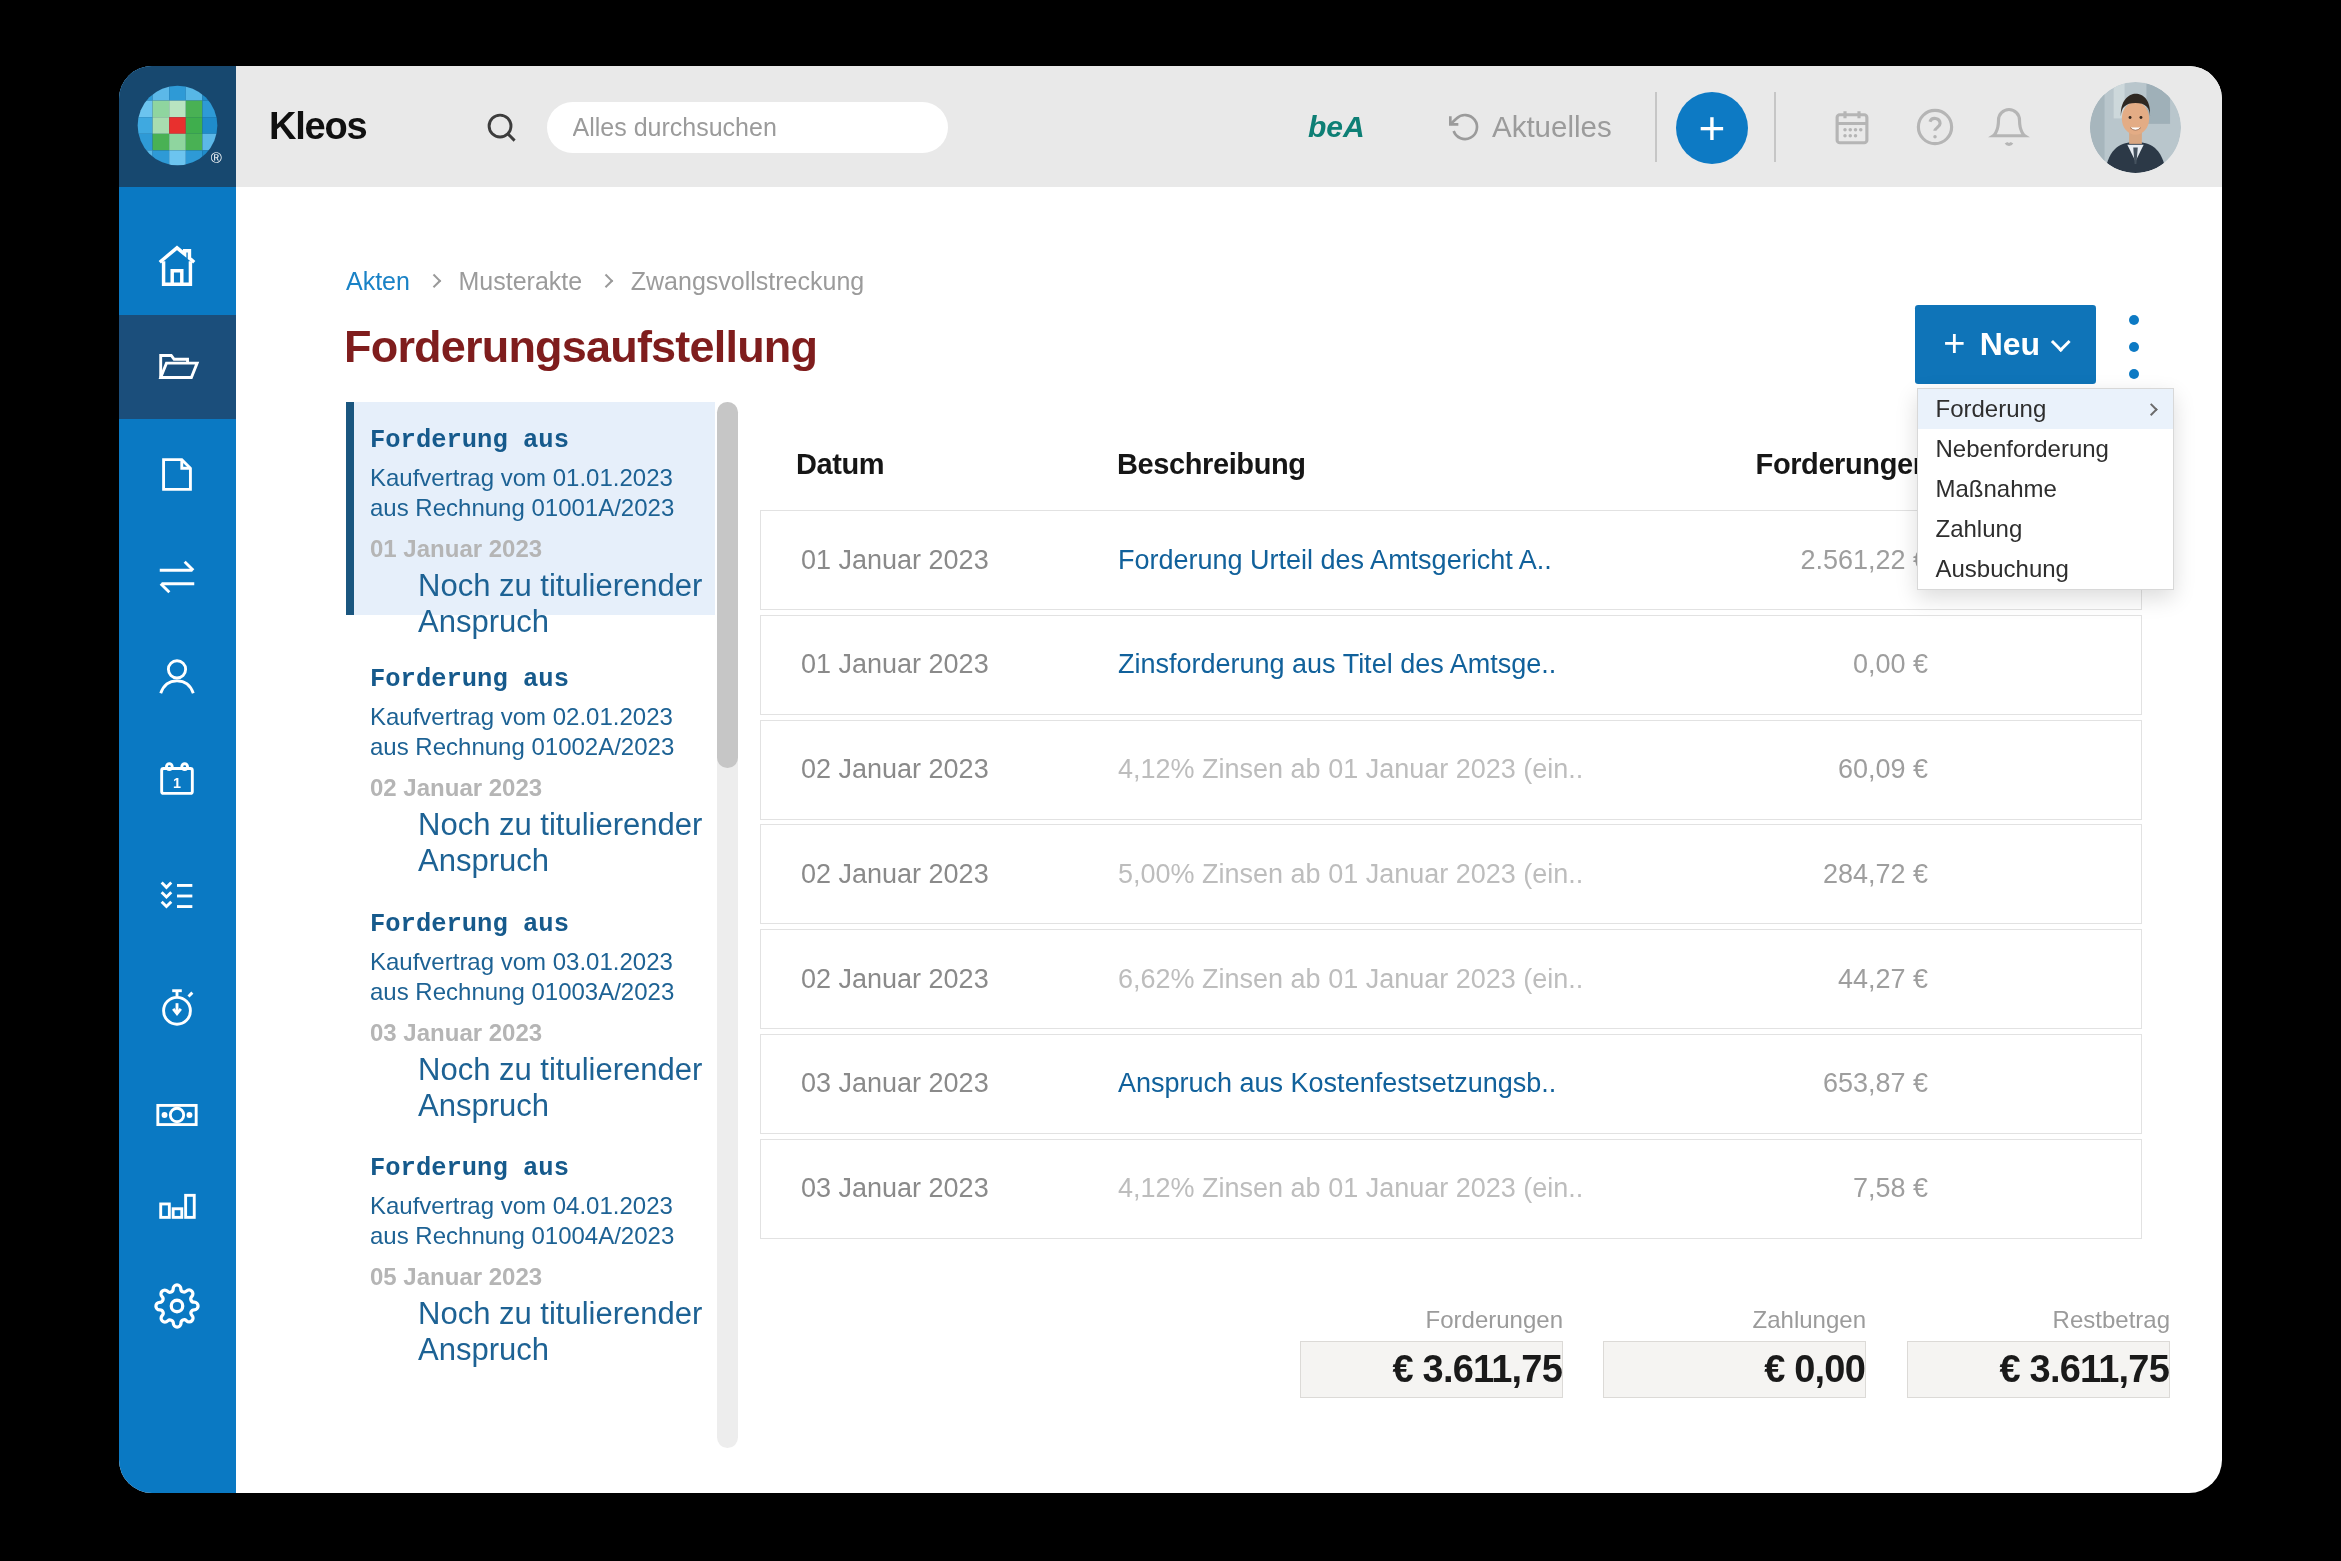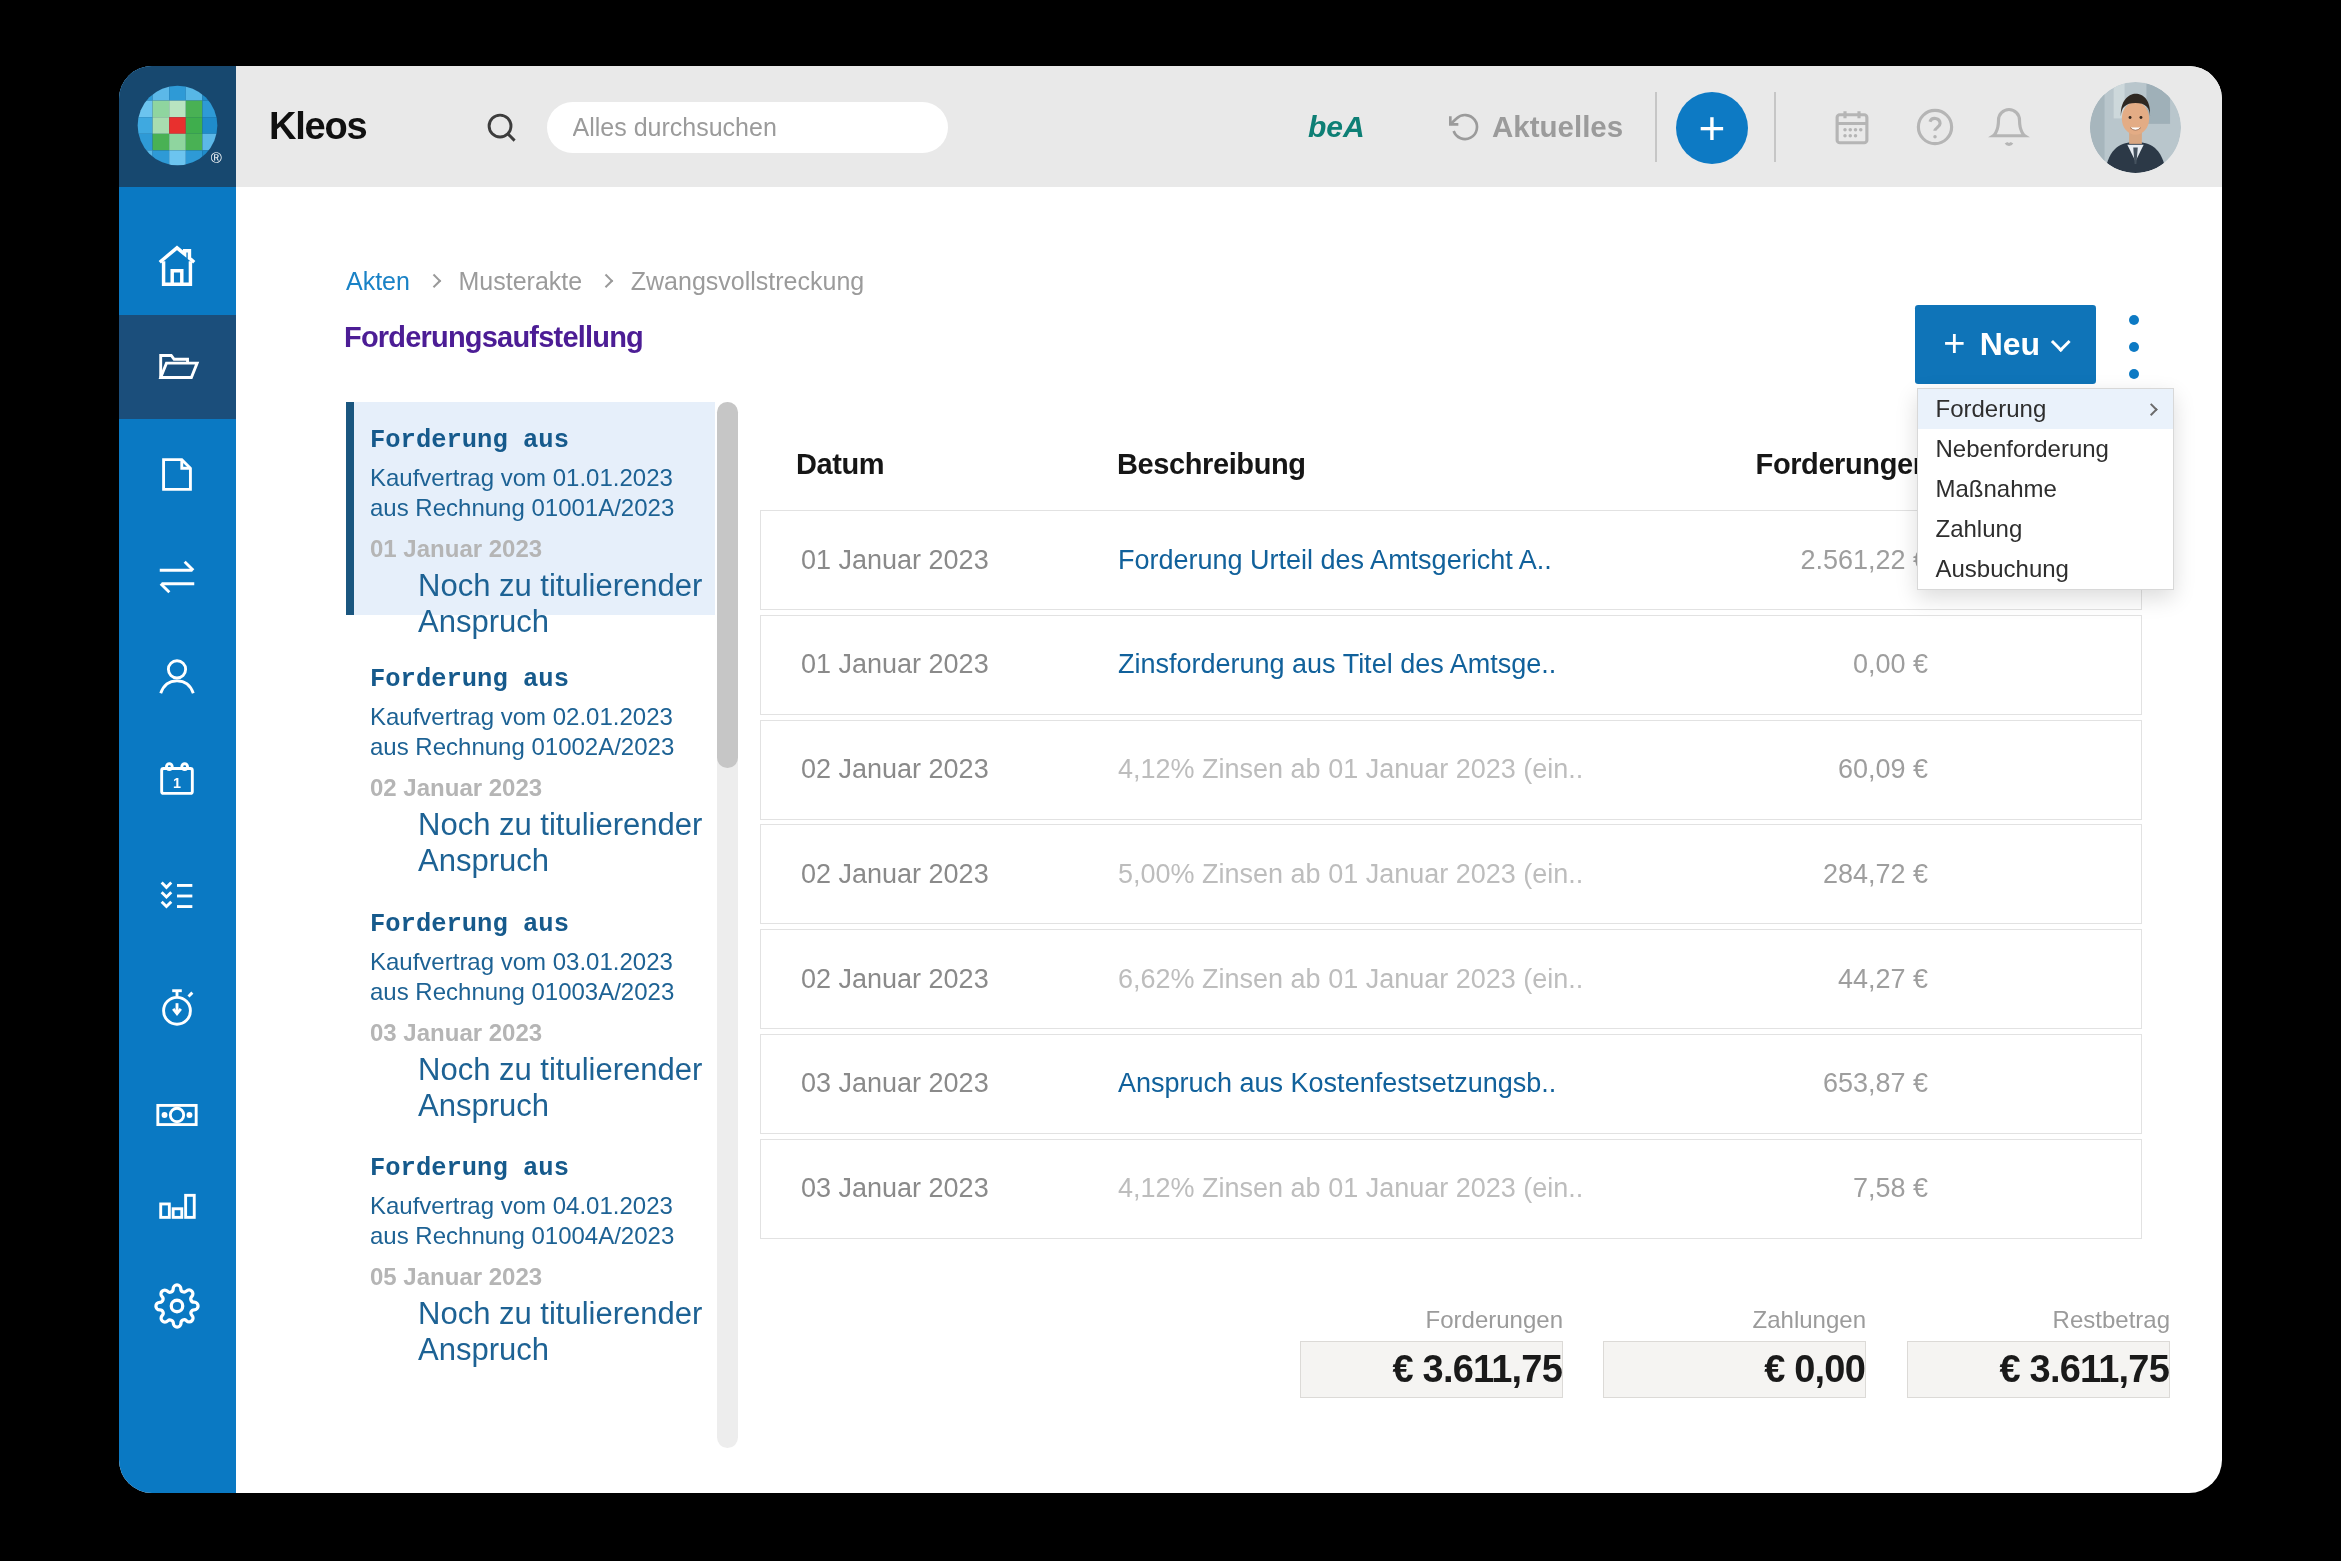--- a/index.html
+++ b/index.html
@@ -29,37 +29,37 @@
          font-size:38px;font-weight:700;letter-spacing:-1.2px;color:#101010;}
   .search-ico{position:absolute;left:248px;top:44px;width:35px;height:35px;color:#3d3d3d;}
   .search-pill{position:absolute;left:311px;top:36px;width:401px;height:51px;border-radius:25.5px;
                background:#fff;border:none;outline:none;padding:0 25.5px;font-size:25px;color:#444;
                font-family:inherit;}
   .search-pill::placeholder{color:var(--c-gray);}
   .bea{position:absolute;left:1072px;top:0;height:121px;display:flex;align-items:center;
        font-size:30px;font-weight:700;font-style:italic;color:var(--c-teal);}
   .akt{position:absolute;left:1213px;top:0;height:121px;display:flex;align-items:center;gap:11px;color:var(--c-gray);}
   .akt svg{width:32px;height:32px;}
-  .akt-label{font-size:29.5px;font-weight:bold;}
+  .akt-label{font-size:29.5px;}
   .vdiv{position:absolute;top:26px;width:2.4px;height:70px;background:#c6c6c6;}
   .plus-btn{position:absolute;left:1440px;top:25.5px;width:72px;height:72px;border-radius:50%;
             background:#0d7ac4;color:#fff;display:flex;align-items:center;justify-content:center;
             font-size:46px;font-weight:400;line-height:1;}
   .hd-ico{position:absolute;top:40px;width:42px;height:42px;color:#b5b5b5;}
   .hd-ico svg{width:42px;height:42px;display:block;}
   .avatar{position:absolute;left:1854px;top:16px;width:91px;height:91px;border-radius:50%;overflow:hidden;}
 
   
   .breadcrumb{position:absolute;left:227px;top:201px;display:flex;align-items:center;gap:17.5px;font-size:25px;}
   .bc-first{color:#1982c6;font-weight:500;}
   .bc-item{color:var(--c-gray);font-weight:500;}
   .bc-chev{width:10.4px;height:10.4px;border-top:2.4px solid #9a9a9a;border-right:2.4px solid #9a9a9a;
            transform:rotate(45deg);margin:0 1.6px;}
-  .page-title{position:absolute;left:225px;top:255px;font-size:29px;font-weight:800;
-              letter-spacing:-0.8px;color:#4c1d95;}
+  .page-title{position:absolute;left:225px;top:255px;font-size:45px;font-weight:800;
+              letter-spacing:-0.8px;color:#7f1d1d;}
 
   
   .neu-btn{position:absolute;left:1796px;top:239px;width:181px;height:79px;background:var(--c-accent);
            border-radius:3.2px;display:flex;align-items:center;justify-content:center;gap:14.3px;
            color:#fff;cursor:pointer;}
   .neu-plus{font-size:38px;font-weight:400;line-height:1;margin-top:-3.2px;}
   .neu-label{font-size:32px;font-weight:700;}
   .neu-chev{width:13.5px;height:13.5px;border-right:3.2px solid #fff;border-bottom:3.2px solid #fff;
             transform:rotate(45deg);margin-top:-6.4px;}
   .kebab{position:absolute;left:2004px;top:249px;width:22px;height:64px;display:flex;flex-direction:column;

